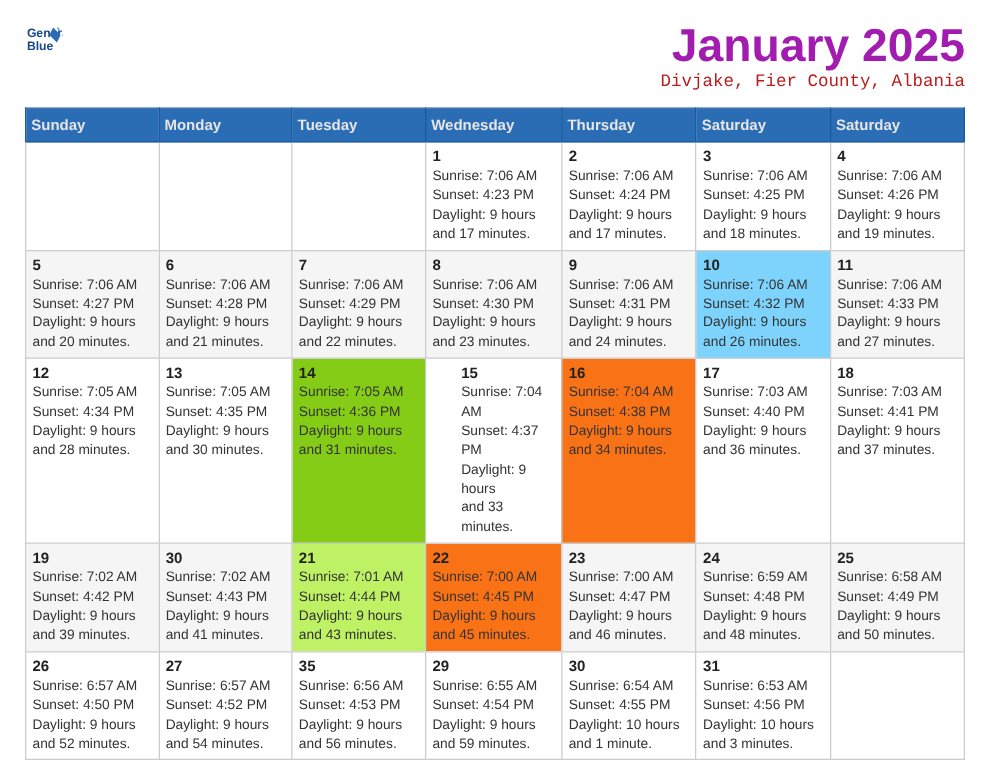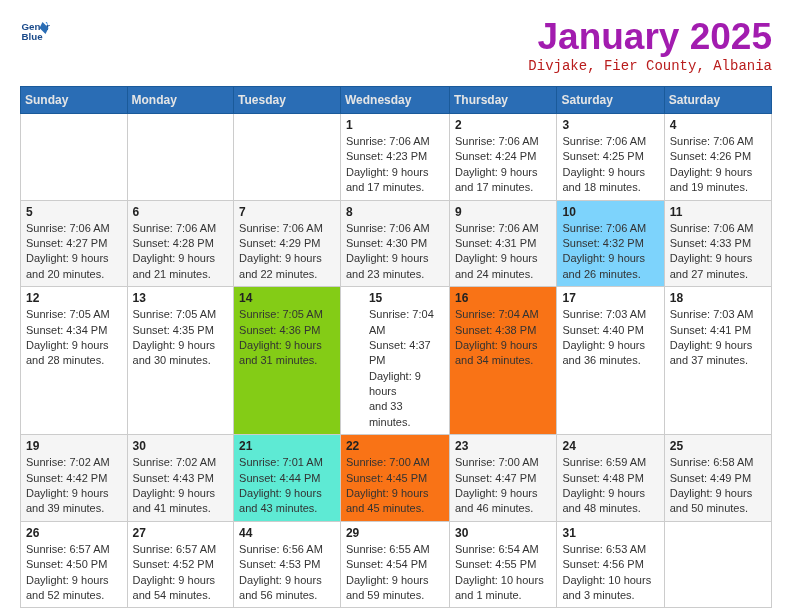--- a/index.html
+++ b/index.html
@@ -210,21 +210,21 @@
         </tr>
         <tr>
           <td style="background: rgb(245, 245, 245);">
             <span class="day-num">19</span>
             <div class="day-info">Sunrise: 7:02 AM<br>Sunset: 4:42 PM<br>Daylight: 9 hours<br>and 39 minutes.</div>
           </td>
           <td style="background: rgb(245, 245, 245);">
             <span class="day-num">30</span>
             <div class="day-info">Sunrise: 7:02 AM<br>Sunset: 4:43 PM<br>Daylight: 9 hours<br>and 41 minutes.</div>
           </td>
-          <td style="background: #5eead4;">
+          <td style="background: #bef264;">
             <span class="day-num">21</span>
             <div class="day-info">Sunrise: 7:01 AM<br>Sunset: 4:44 PM<br>Daylight: 9 hours<br>and 43 minutes.</div>
           </td>
           <td style="background: #f97316;">
             <span class="day-num">22</span>
             <div class="day-info">Sunrise: 7:00 AM<br>Sunset: 4:45 PM<br>Daylight: 9 hours<br>and 45 minutes.</div>
           </td>
           <td style="background: rgb(245, 245, 245);">
             <span class="day-num">23</span>
             <div class="day-info">Sunrise: 7:00 AM<br>Sunset: 4:47 PM<br>Daylight: 9 hours<br>and 46 minutes.</div>
@@ -241,21 +241,21 @@
         <tr>
           <td style="background: rgb(255, 255, 255);">
             <span class="day-num">26</span>
             <div class="day-info">Sunrise: 6:57 AM<br>Sunset: 4:50 PM<br>Daylight: 9 hours<br>and 52 minutes.</div>
           </td>
           <td style="background: rgb(255, 255, 255);">
             <span class="day-num">27</span>
             <div class="day-info">Sunrise: 6:57 AM<br>Sunset: 4:52 PM<br>Daylight: 9 hours<br>and 54 minutes.</div>
           </td>
           <td style="background: rgb(255, 255, 255);">
-            <span class="day-num">44</span>
+            <span class="day-num">35</span>
             <div class="day-info">Sunrise: 6:56 AM<br>Sunset: 4:53 PM<br>Daylight: 9 hours<br>and 56 minutes.</div>
           </td>
           <td style="background: rgb(255, 255, 255);">
             <span class="day-num">29</span>
             <div class="day-info">Sunrise: 6:55 AM<br>Sunset: 4:54 PM<br>Daylight: 9 hours<br>and 59 minutes.</div>
           </td>
           <td style="background: rgb(255, 255, 255);">
             <span class="day-num">30</span>
             <div class="day-info">Sunrise: 6:54 AM<br>Sunset: 4:55 PM<br>Daylight: 10 hours<br>and 1 minute.</div>
           </td>

